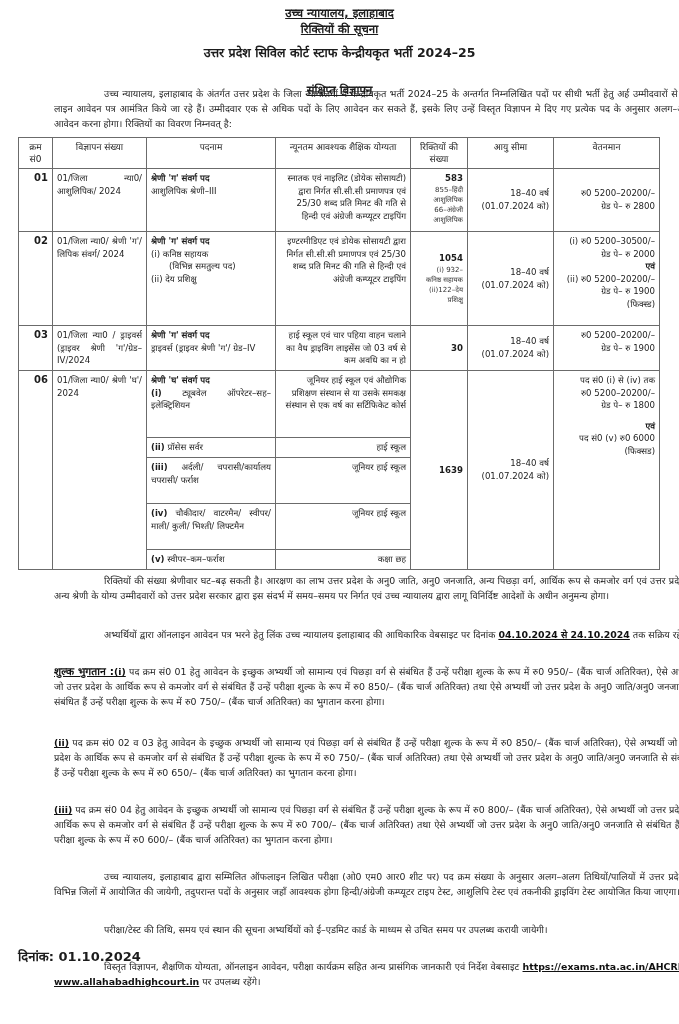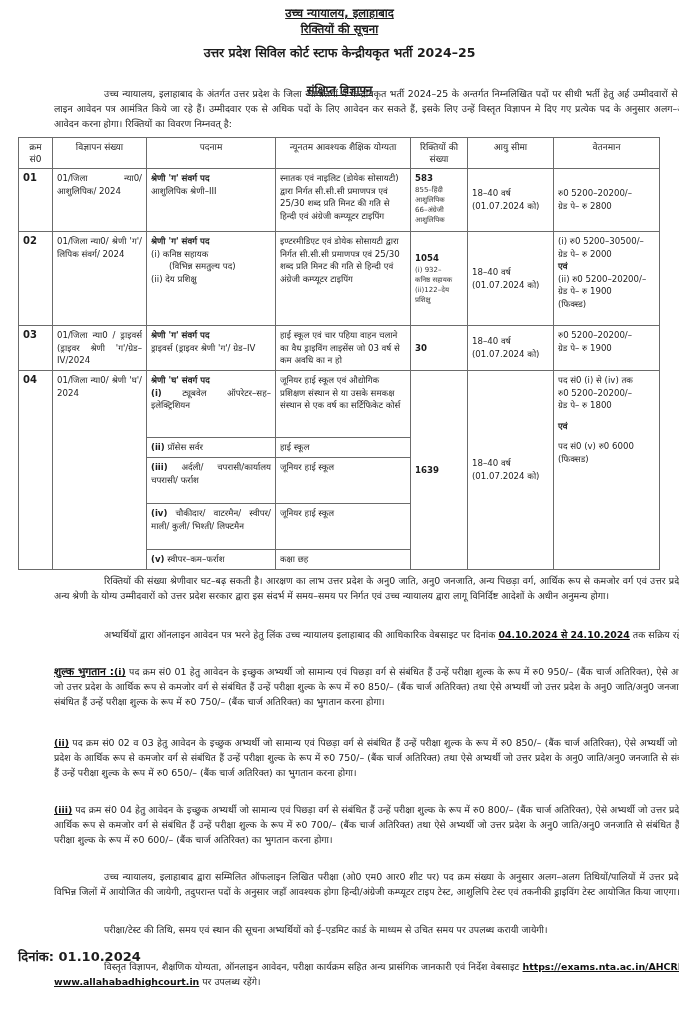--- a/index.html
+++ b/index.html
@@ -24,23 +24,23 @@
 
   table.vac {
     position: absolute; left: 18px; top: 137px; width: 641px;
     border-collapse: collapse; font-size: 8.6px; line-height: 12.6px;
     table-layout: fixed;
   }
   table.vac td, table.vac th {
     border: 1px solid #6b6b6b; vertical-align: top; padding: 3px 4px;
   }
   table.vac th { font-weight: normal; text-align: center; font-size: 9px; line-height: 12px; vertical-align: top; }
-  .c { text-align: left; }
+  .c { text-align: right; }
   .mid { vertical-align: middle !important; }
-  .sno { font-weight: bold; font-size: 10px; text-align: left; margin-top: 44px; }
+  .sno { font-weight: bold; font-size: 10px; text-align: right; margin-top: 44px; }
   .small { font-size: 7px; line-height: 10px; color: #333; }
   .bold { font-weight: bold; }
   .jst { text-align: justify; }
   .date { position: absolute; left: 18px; top: 948px; font-size: 13px; font-weight: bold; }
 </style>
 </head>
 <body>
 
 <div class="page">
 
@@ -141,38 +141,38 @@
           <div>18–40 वर्ष</div>
           <div>(01.07.2024 को)</div>
         </td>
         <td class="c">
           <div>रु0 5200–20200/–</div>
           <div>ग्रेड पे– रु 1900</div>
         </td>
       </tr>
 
       <tr style="height:67px;">
-        <td class="sno" rowspan="5">04</td>
+        <td class="sno" rowspan="5">06</td>
         <td class="jst" rowspan="5">01/जिला न्या0/ श्रेणी 'घ'/ 2024</td>
         <td>
           <div class="bold">श्रेणी 'घ' संवर्ग पद</div>
           <div class="jst"><span class="bold">(i)</span> <span>ट्यूबवेल ऑपरेटर–सह–इलेक्ट्रिशियन</span></div>
         </td>
         <td class="c">जूनियर हाई स्कूल एवं औद्योगिक प्रशिक्षण संस्थान से या उसके समकक्ष संस्थान से एक वर्ष का सर्टिफिकेट कोर्स</td>
         <td class="c mid bold" rowspan="5">1639</td>
         <td class="c mid" rowspan="5">
           <div>18–40 वर्ष</div>
           <div>(01.07.2024 को)</div>
         </td>
         <td class="c" rowspan="5">
           <div>पद सं0 (i) से (iv) तक</div>
           <div>रु0 5200–20200/–</div>
           <div>ग्रेड पे– रु 1800</div>
           <div class="bold" style="margin-top:8px">एवं</div>
-          <div style="margin-top:8px">पद सं0 (v) रु0 6000</div>
+          <div style="">पद सं0 (v) रु0 6000</div>
           <div>(फिक्सड)</div>
         </td>
       </tr>
       <tr style="height:20px;">
         <td><span class="bold">(ii)</span> <span>प्रॉसेस सर्वर</span></td>
         <td class="c">हाई स्कूल</td>
       </tr>
       <tr style="height:46px;">
         <td class="jst"><span class="bold">(iii)</span> <span>अर्दली/ चपरासी/कार्यालय चपरासी/ फर्राश</span></td>
         <td class="c">जूनियर हाई स्कूल</td>

